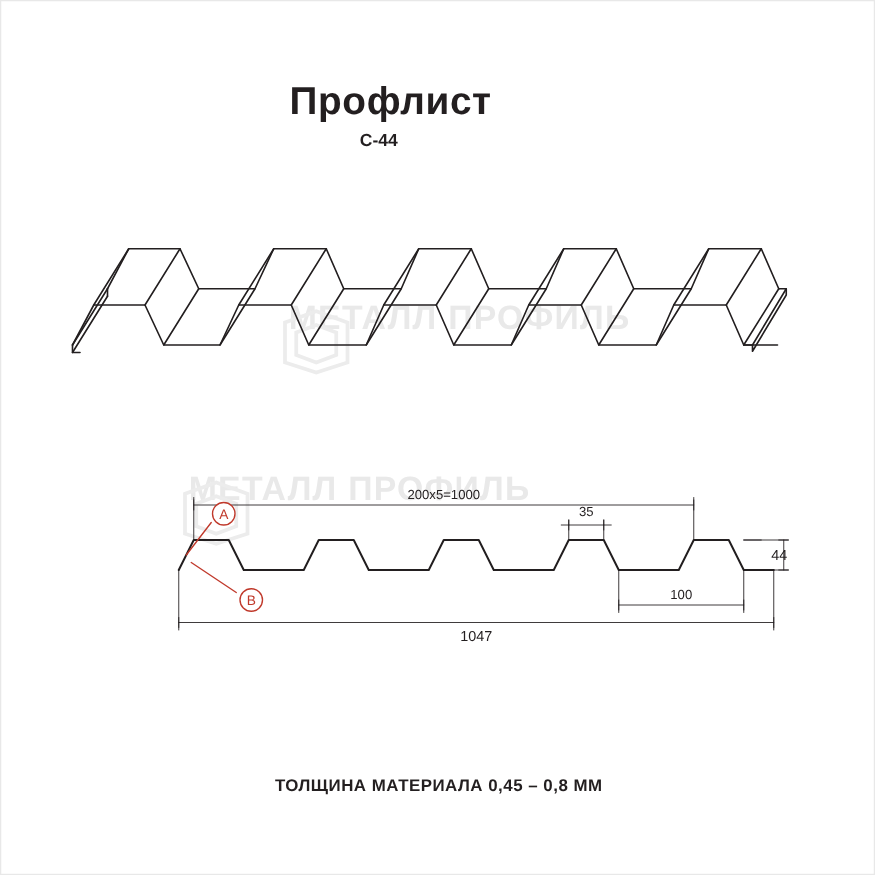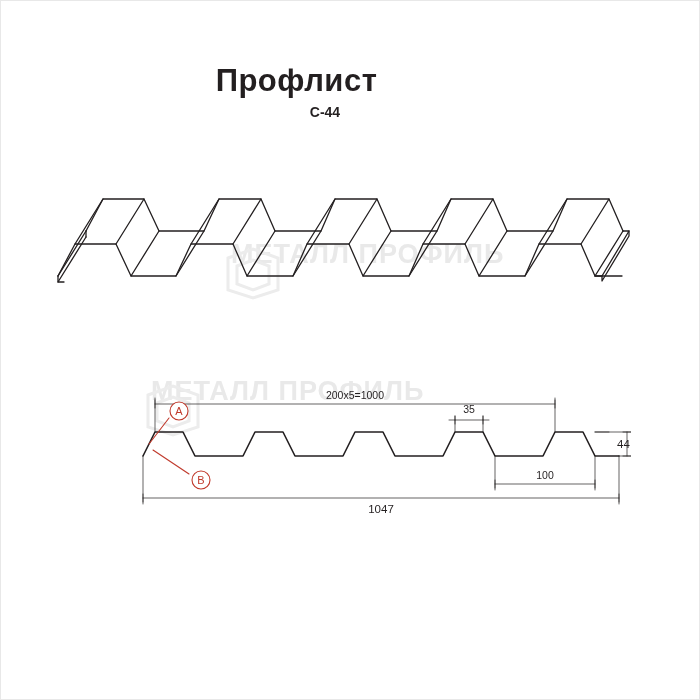--- a/index.html
+++ b/index.html
@@ -17,38 +17,37 @@
   }
   #page {
     position: absolute;
     inset: 0;
     border: 1px solid #e8e8e8;
     box-sizing: border-box;
   }
   .title {
     position: absolute;
     top: 62px;
-    left: 0;
+    left: 16px;
     width: 591px;
     text-align: center;
     font-size: 31px;
     font-weight: bold;
     letter-spacing: 0.5px;
     color: #231f20;
   }
   .subtitle {
     position: absolute;
     top: 103px;
     left: 0;
     width: 604px;
     text-align: center;
     font-size: 14px;
     font-weight: bold;
     color: #231f20;
-    padding-left: 22px;
   }
   .footer-note {
     position: absolute;
     top: 620px;
     left: 0;
     width: 700px;
     text-align: center;
     font-size: 13.5px;
     font-weight: bold;
     letter-spacing: 0.4px;
@@ -209,14 +208,15 @@
       <text x="338" y="27" text-anchor="middle" font-family="Liberation Sans, sans-serif" font-size="10.5" fill="#231f20">35</text>
       <text x="414" y="93" text-anchor="middle" font-family="Liberation Sans, sans-serif" font-size="10.5" fill="#231f20">100</text>
       <text x="250" y="127" text-anchor="middle" font-family="Liberation Sans, sans-serif" font-size="11.5" fill="#231f20">1047</text>
       <text x="486" y="62" text-anchor="start" font-family="Liberation Sans, sans-serif" font-size="11.5" fill="#231f20">44</text>
 
       <text x="48" y="29" text-anchor="middle" font-family="Liberation Sans, sans-serif" font-size="11" fill="#c0392b">A</text>
       <text x="70" y="98" text-anchor="middle" font-family="Liberation Sans, sans-serif" font-size="11" fill="#c0392b">B</text>
     </svg>
   </div>
 
+  <div class="footer-note">ТОЛЩИНА МАТЕРИАЛА 0,45 – 0,8 ММ</div>
 
 </div>
 
 </body></html>

